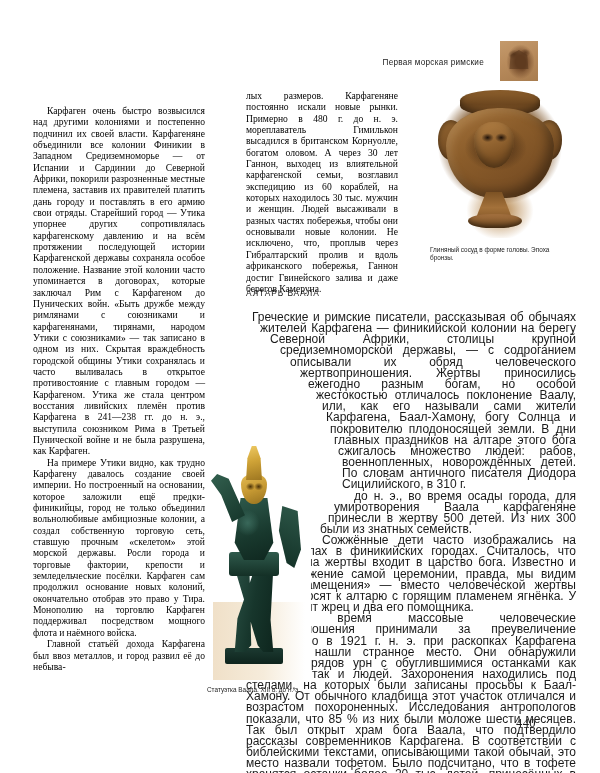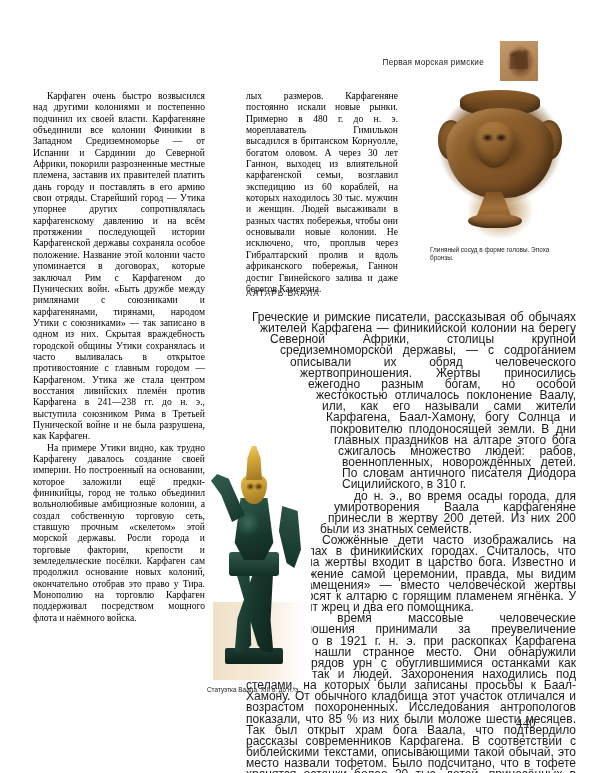--- a/index.html
+++ b/index.html
@@ -66,21 +66,21 @@
     line-height: 11.35px;
     hyphens: manual;
     word-spacing: -0.2px;
   }
   .col p { margin: 0; }
   .col p + p { margin-top: 0px; }
   .col p.indent { text-indent: 14px; }
 
   #col-left {
     left: 33px;
-    top: 90px;
+    top: 105px;
     width: 172px;
   }
   #col-right {
     left: 246px;
     top: 90px;
     width: 152px;
   }
 
   
   #vessel-figure {
@@ -295,20 +295,21 @@
 <div id="page-header">
   <div id="header-title">Первая морская римские</div>
   <div id="header-emblem">
     <div class="emblem-glyph">☗</div>
   </div>
 </div>
 
 <div class="col" id="col-left">
   <p class="indent">Карфаген очень быстро возвысился над другими колониями и постепенно подчинил их своей власти. Карфагеняне объединили все колонии Финикии в Западном Средиземноморье — от Испании и Сардинии до Северной Африки, покорили разрозненные местные племена, заставив их правителей платить дань городу и поставлять в его армию свои отряды. Старейший город — Утика упорнее других сопротивлялась карфагенскому давлению и на всём протяжении последующей истории Карфагенской державы сохраняла особое положение. Название этой колонии часто упоминается в договорах, которые заключал Рим с Карфагеном до Пунических войн. «Быть дружбе между римлянами с союзниками и карфагенянами, тирянами, народом Утики с союзниками» — так записано в одном из них. Скрытая враждебность городской общины Утики сохранялась и часто выливалась в открытое противостояние с главным городом — Карфагеном. Утика же стала центром восстания ливийских племён против Карфагена в 241—238 гг. до н. э., выступила союзником Рима в Третьей Пунической войне и не была разрушена, как Карфаген.</p>
   <p class="indent">На примере Утики видно, как трудно Карфагену давалось создание своей империи. Но построенный на основании, которое заложили ещё предки-финикийцы, город не только объединил вольнолюбивые амбициозные колонии, а создал собственную торговую сеть, ставшую прочным «скелетом» этой морской державы. Росли города и торговые фактории, крепости и земледельческие посёлки. Карфаген сам продолжил основание новых колоний, окончательно отобрав это право у Тира. Монополию на торговлю Карфаген поддерживал посредством мощного флота и наёмного войска.</p>
+  <p class="indent">Главной статьёй дохода Карфагена был ввоз металлов, и город развил её до небыва-</p>
 </div>
 
 <div class="col" id="col-right">
   <p>лых размеров. Карфагеняне постоянно искали новые рынки. Примерно в 480 г. до н. э. мореплаватель Гимилькон высадился в британском Корнуолле, богатом оловом. А через 30 лет Ганнон, выходец из влиятельной карфагенской семьи, возглавил экспедицию из 60 кораблей, на которых находилось 30 тыс. мужчин и женщин. Людей высаживали в разных частях побережья, чтобы они основывали новые колонии. Не исключено, что, проплыв через Гибралтарский пролив и вдоль африканского побережья, Ганнон достиг Гвинейского залива и даже берегов Камеруна.</p>
 </div>
 
 <div id="vessel-figure">
   <div id="vessel-image">
     <div class="v-handle-l"></div>
     <div class="v-handle-r"></div>
@@ -356,21 +357,21 @@
       <div style="float: left; clear: left; height: 11.15px; width: 0px;"></div>
       <div style="float: left; clear: left; height: 11.15px; width: 0px;"></div>
       <div style="float: left; clear: left; height: 11.15px; width: 0px;"></div>
       <div style="float: left; clear: left; height: 11.15px; width: 0px;"></div>
       <div style="float: left; clear: left; height: 11.15px; width: 0px;"></div>
       <div style="float: left; clear: left; height: 11.15px; width: 0px;"></div>
       <div style="float: left; clear: left; height: 11.15px; width: 0px;"></div>
       <div style="float: left; clear: left; height: 11.15px; width: 0px;"></div>
       <div style="float: left; clear: left; height: 11.15px; width: 0px;"></div>
     <p>Греческие и римские писатели, рассказывая об обычаях жителей Карфагена — финикийской колонии на берегу Северной Африки, столицы крупной средиземноморской державы, — с содроганием описывали их обряд человеческого жертвоприношения. Жертвы приносились ежегодно разным богам, но особой жестокостью отличалось поклонение Ваалу, или, как его называли сами жители Карфагена, Баал-Хамону, богу Солнца и покровителю плодоносящей земли. В дни главных праздников на алтаре этого бога сжигалось множество людей: рабов, военнопленных, новорождённых детей. По словам античного писателя Диодора Сицилийского, в 310 г.</p>
-    <p class="indent">до н. э., во время осады города, для умиротворения Ваала карфагеняне принесли в жертву 200 детей. Из них 200 были из знатных семейств.</p>
+    <p class="indent">до н. э., во время осады города, для умиротворения Ваала карфагеняне принесли в жертву 500 детей. Из них 300 были из знатных семейств.</p>
     <p class="indent">Сожжённые дети часто изображались на стелах в финикийских городах. Считалось, что душа жертвы входит в царство бога. Известно и изображение самой церемонии, правда, мы видим «жертву замещения» — вместо человеческой жертвы люди подносят к алтарю с горящим пламенем ягнёнка. У алтаря стоят жрец и два его помощника.</p>
     <p class="indent">Долгое время массовые человеческие жертвоприношения принимали за преувеличение древних. Но в 1921 г. н. э. при раскопках Карфагена археологи нашли странное место. Они обнаружили несколько рядов урн с обуглившимися останками как животных, так и людей. Захоронения находились под стелами, на которых были записаны просьбы к Баал-Хамону. От обычного кладбища этот участок отличался и возрастом похороненных. Исследования антропологов показали, что 85 % из них были моложе шести месяцев. Так был открыт храм бога Ваала, что подтвердило рассказы современников Карфагена. В соответствии с библейскими текстами, описывающими такой обычай, это место назвали тофетом. Было подсчитано, что в тофете хранятся останки более 20 тыс. детей, принесённых в жертву всего за 200 лет.</p>
   </div>
 </div>
 
 <div id="statue-figure">
   <div id="statue-image">
     <div class="s-bg"></div>
     <div class="s-plinth"></div>
     <div class="s-base"></div>

